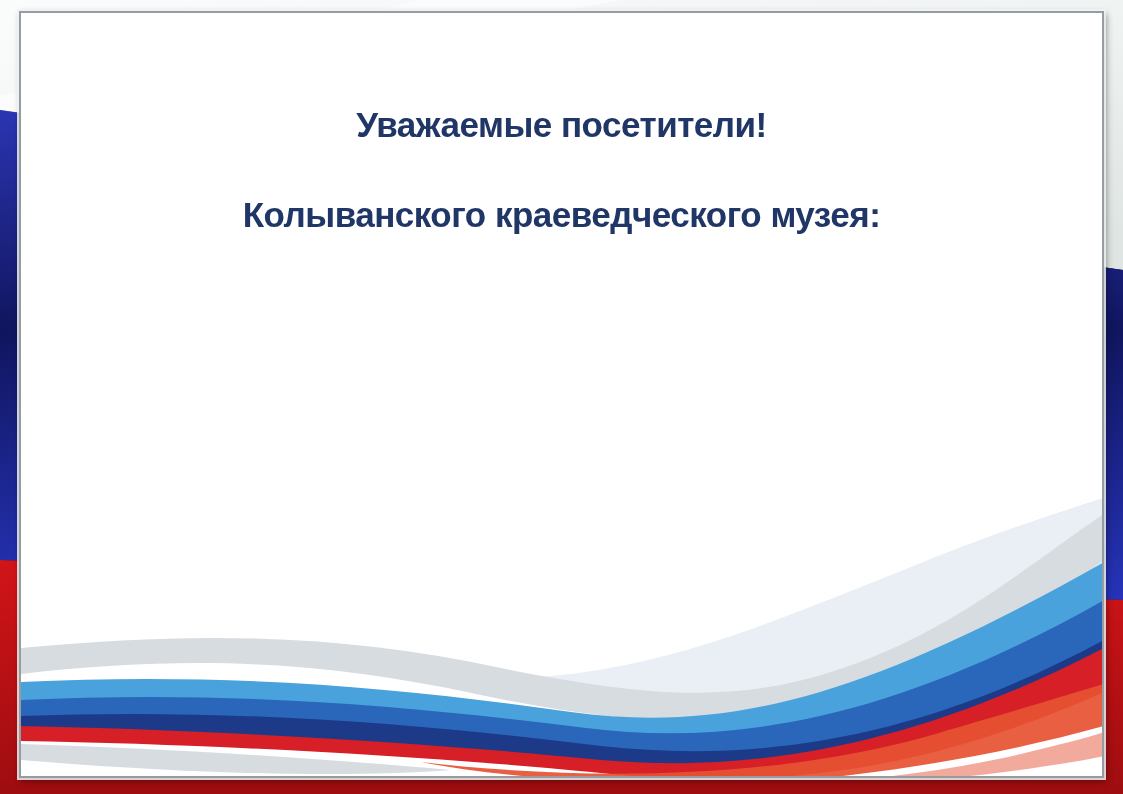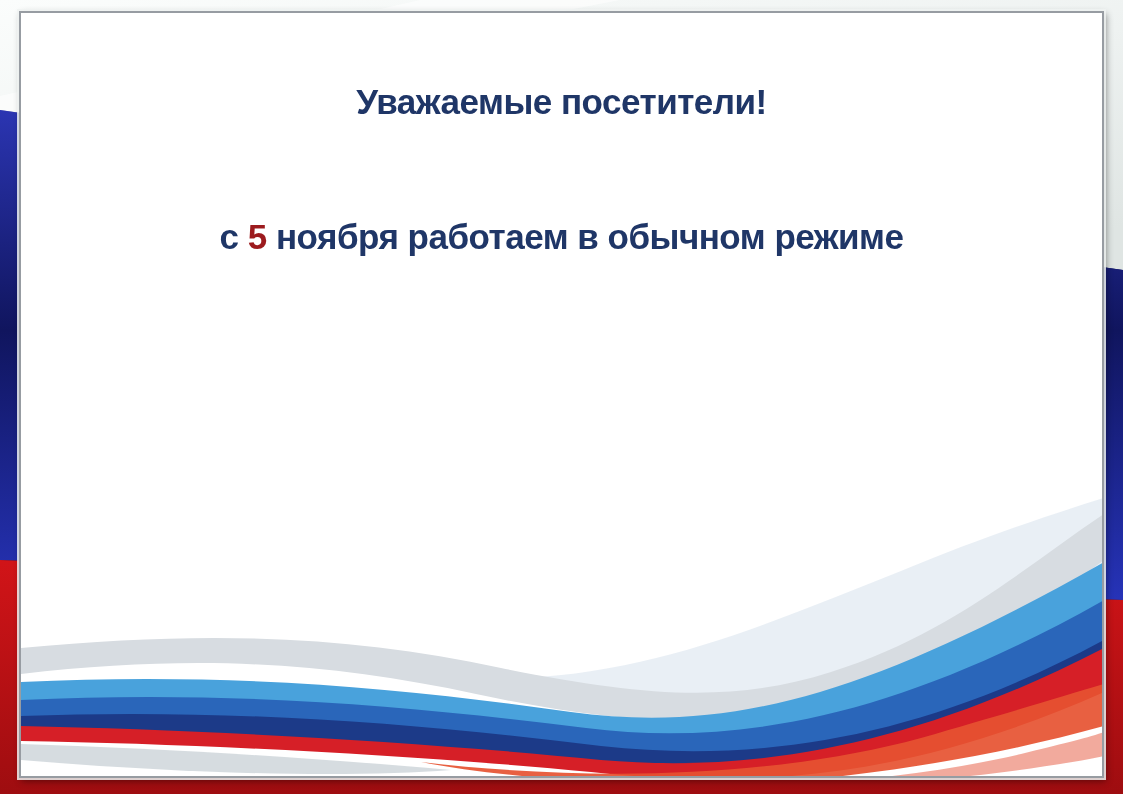--- a/index.html
+++ b/index.html
@@ -10,21 +10,21 @@
   }
   #bg{position:absolute;inset:0;z-index:0;}
   #card{
     position:absolute;left:19px;top:11px;width:1081px;height:763px;
     background:#ffffff;
     border:2px solid #979ca2;
     box-shadow:0 0 0 2px rgba(240,243,242,.85), 2px 3px 7px rgba(0,0,0,.45);
     z-index:1;overflow:hidden;
   }
   #wave{position:absolute;left:0;right:0;bottom:0;height:280px;z-index:1;}
-  #text-block{position:relative;z-index:2;padding-top:66px;}
+  #text-block{position:relative;z-index:2;padding-top:89px;}
   .line{
     height:45px;line-height:45px;text-align:center;
     font-size:35px;font-weight:bold;letter-spacing:-0.5px;
     white-space:pre-wrap;
   }
   .spacer{height:45px;}
   .navy{color:var(--text-navy,#1f3667);}
   .red{color:var(--text-red,#9c1b1e);}
 </style>
 </head>
@@ -51,22 +51,22 @@
   <polygon points="420,0 620,0 260,70 0,118 0,96" fill="#ffffff" opacity="0.55"></polygon>
   <polygon points="0,110 1123,270 1123,600 0,560" fill="url(#gNavy)"></polygon>
   <polygon points="0,560 1123,600 1123,794 0,794" fill="url(#gRed)"></polygon>
 </svg>
 
 <div id="card">
 
   <div id="text-block">
     <div class="line"><span class="navy">Уважаемые посетители!</span></div>
     <div class="spacer"></div>
+    <div class="line"><span class="navy">Колыванского краеведческого музея:</span></div>
     <div class="spacer"></div>
-    <div class="line"><span class="navy">с </span><span class="red">5</span><span class="navy"> ноября работаем в обычном режиме</span></div>
   </div>
 
   <svg id="wave" viewBox="0 0 1083 280" preserveAspectRatio="none">
     <path fill="#e2eaf2" opacity="0.75" d="M430,180 C600,195 740,130 880,75 C960,42 1025,20 1083,2 L1083,96 C990,122 905,158 805,190 C705,220 560,212 430,180 Z"></path>
     <path fill="#d7dce1" d="M0,152 C190,134 330,140 480,172 C620,200 710,208 810,176 C930,138 1005,70 1083,18 L1083,64 C985,136 905,196 795,216 C685,234 575,224 455,198 C305,166 175,158 0,178 Z"></path>
     <path fill="#49a2dc" d="M0,186 C210,176 380,192 550,216 C710,238 850,198 1083,66 L1083,112 C870,234 710,266 545,246 C370,226 205,198 0,208 Z"></path>
     <path fill="#2a66ba" d="M0,204 C210,194 390,210 565,232 C725,252 885,216 1083,104 L1083,150 C885,254 725,280 560,260 C385,242 205,216 0,226 Z"></path>
     <path fill="#1c3a88" d="M0,220 C210,212 400,228 580,250 C745,268 905,240 1083,144 L1083,184 C905,274 745,294 575,274 C400,256 205,236 0,244 Z"></path>
     <path fill="#d61f27" d="M0,230 C190,234 400,246 580,264 C730,277 890,252 1083,152 L1083,196 C890,282 735,294 570,276 C405,260 185,248 0,245 Z"></path>
     <path fill="#e65231" opacity="0.92" d="M400,266 C580,287 760,280 900,242 C980,219 1040,201 1083,188 L1083,230 C1000,253 905,272 785,284 C660,292 510,287 400,266 Z"></path>

